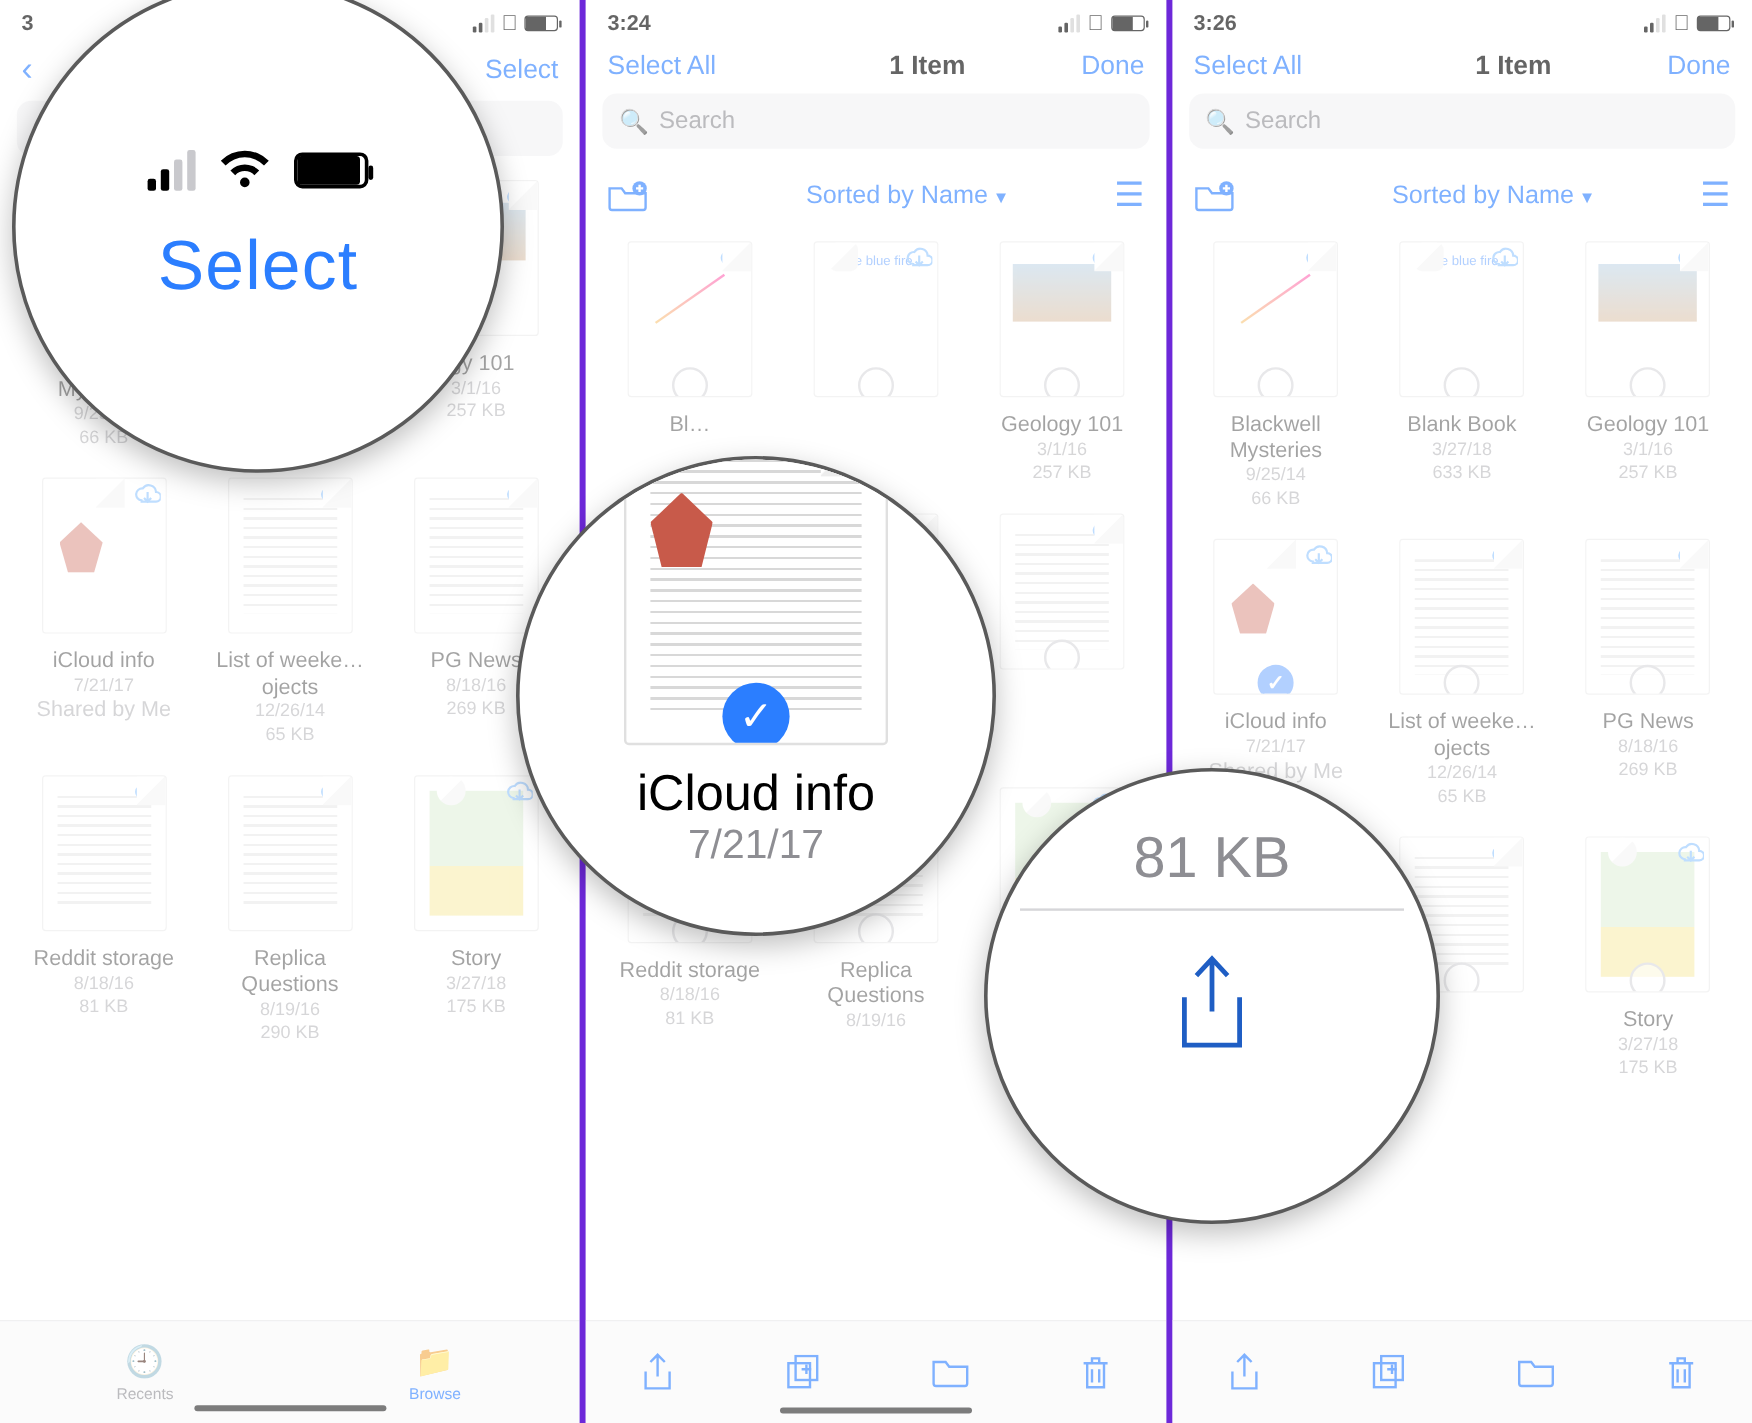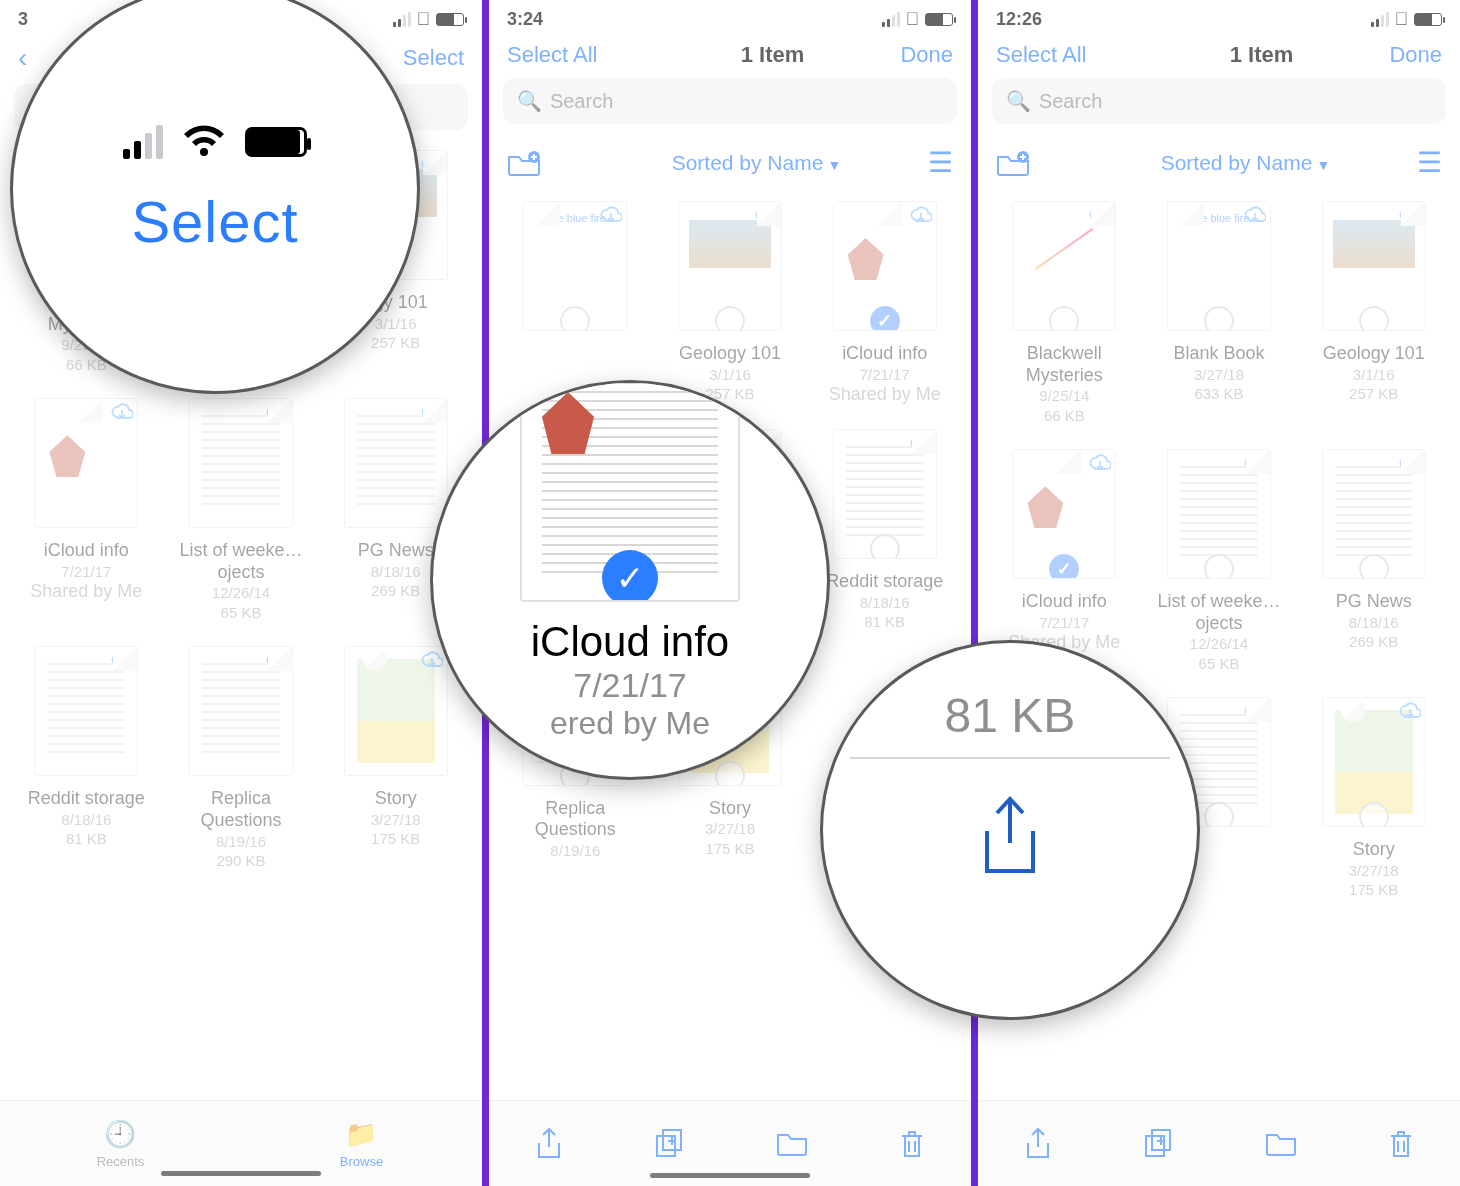--- a/index.html
+++ b/index.html
@@ -24,21 +24,21 @@
     height: 100%;
   }
   .panel {
     flex: 1;
     position: relative;
     display: flex;
     flex-direction: column;
     background: #fff;
     overflow: hidden;
   }
-  .panel + .panel { border-left: 7px solid #6d28d9; }
+  .panel + .panel { border-left: 5px solid #6d28d9; }
 
   .status-bar {
     display:flex;
     align-items:center;
     justify-content:space-between;
     height: 38px;
     padding: 0 18px;
     font-size: 18px;
     font-weight:600;
   }
@@ -417,20 +417,33 @@
             <circle cx="27" cy="8" r="6" fill="#2b7eff"></circle>
             <path d="M27 5v6M24 8h6" stroke="#fff" stroke-width="2"></path>
           </svg>
       </span>
       <span class="sort-pill"><span>Sorted by Name</span><span class="caret">▼</span></span>
       <span class="list-icon">☰</span>
     </div>
 
     <div class="grid" id="grid2">
         <div class="file">
+          <div class="thumb pages art-pencil">
+            <span class="cloud-dl">
+              <svg width="22" height="20" viewBox="0 0 22 20">
+                <path fill="none" stroke="#4ea3ff" stroke-width="1.8" d="M6 14a5 5 0 1 1 1-10 6 6 0 0 1 11 3 4 4 0 0 1 0 8H6z"></path>
+                <path fill="none" stroke="#4ea3ff" stroke-width="1.8" d="M11 7v8m-3-3 3 3 3-3"></path>
+              </svg>
+            </span>
+            <div class="sel-circle"></div>
+          </div>
+          <div class="name">Bl…</div>
+          <div class="meta"></div>
+        </div>
+        <div class="file">
           <div class="thumb pages art-book">
             <span class="cloud-dl">
               <svg width="22" height="20" viewBox="0 0 22 20">
                 <path fill="none" stroke="#4ea3ff" stroke-width="1.8" d="M6 14a5 5 0 1 1 1-10 6 6 0 0 1 11 3 4 4 0 0 1 0 8H6z"></path>
                 <path fill="none" stroke="#4ea3ff" stroke-width="1.8" d="M11 7v8m-3-3 3 3 3-3"></path>
               </svg>
             </span>
             <div class="sel-circle"></div>
           </div>
           <div class="name"></div>
@@ -555,21 +568,21 @@
         <svg width="26" height="32" viewBox="0 0 26 32">
             <path fill="none" stroke="#2b7eff" stroke-width="2" d="M3 8h20M6 8v20h14V8M10 4h6v4h-6zM10 13v11M16 13v11"></path>
           </svg>
       </span>
       <div class="home-indicator"></div>
     </div>
   </div>
 
   <div class="panel faded">
     <div class="status-bar">
-      <span>12:26</span>
+      <span>3:26</span>
       <div class="status-icons">
         <div class="sig-bars">
             <span class="b1"></span>
             <span class="b2"></span>
             <span class="b3"></span>
             <span class="b4"></span>
           </div>
         <span class="wifi">􀙇</span>
         <div class="batt">
             <div class="fill"></div>
@@ -775,21 +788,20 @@
 <div class="magnifier mag2">
   <div class="big-thumb">
     <div class="lines"></div>
     <div class="chick"></div>
 
     <div class="chk">✓</div>
   </div>
   <div class="cap">
     <div class="n">iCloud info</div>
     <div class="d">7/21/17</div>
-    <div class="s">ered by Me</div>
   </div>
 </div>
 
 <div class="magnifier mag3">
   <div class="sz">81 KB</div>
   <div class="divider"></div>
   <div class="share-ic">
     <svg width="70" height="90" viewBox="0 0 70 90">
         <path fill="none" stroke="#1f5ec4" stroke-width="4" d="M35 6v44M22 20 35 6l13 14M12 38v40h46V38"></path>
       </svg>

